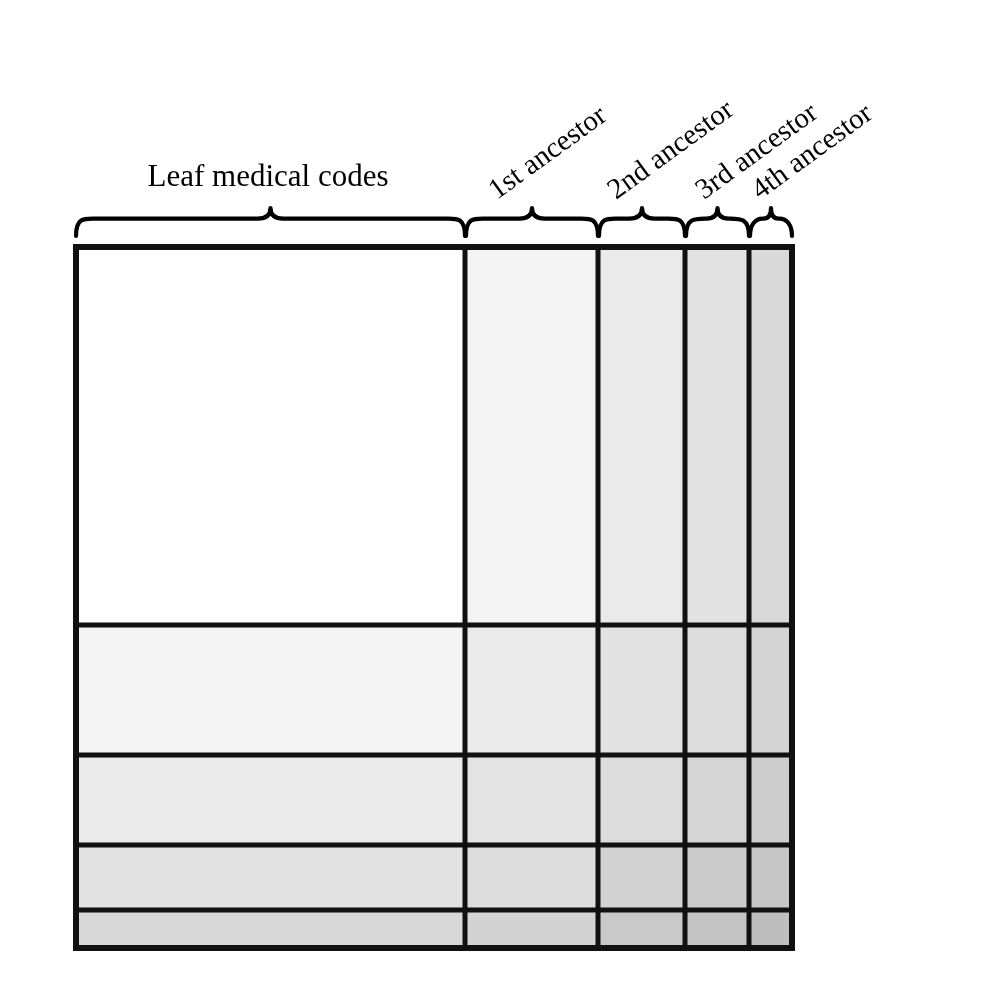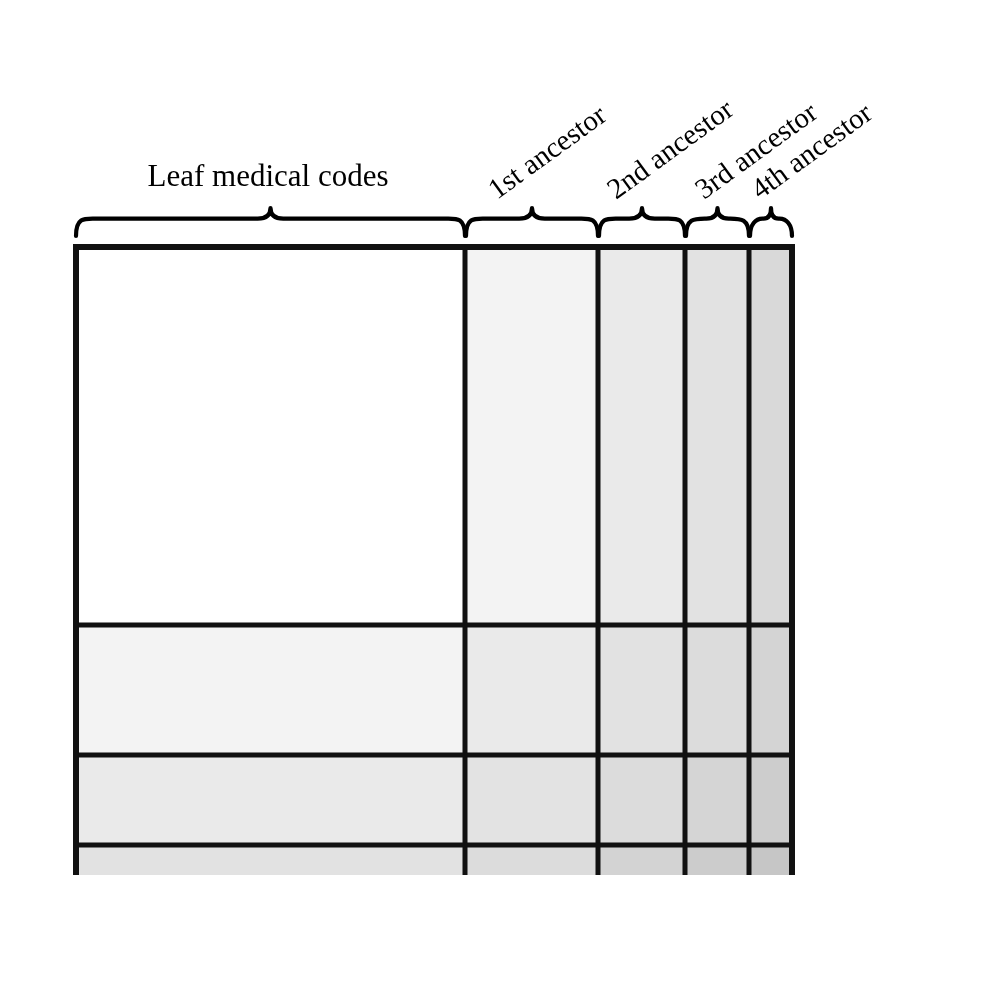--- a/index.html
+++ b/index.html
@@ -4,21 +4,21 @@
 <title>Medical code hierarchy matrix</title>
 <style>
   html, body {
     margin: 0;
     padding: 0;
     background: #ffffff;
   }
   #stage {
     position: relative;
     width: 1008px;
-    height: 875px;
+    height: 1000px;
     background: #ffffff;
     overflow: hidden;
     font-family: "Liberation Serif", "DejaVu Serif", serif;
     border-radius: 12px;
   }
   #figure-svg {
     position: absolute;
     left: 0;
     top: 0;
     width: 1008px;

